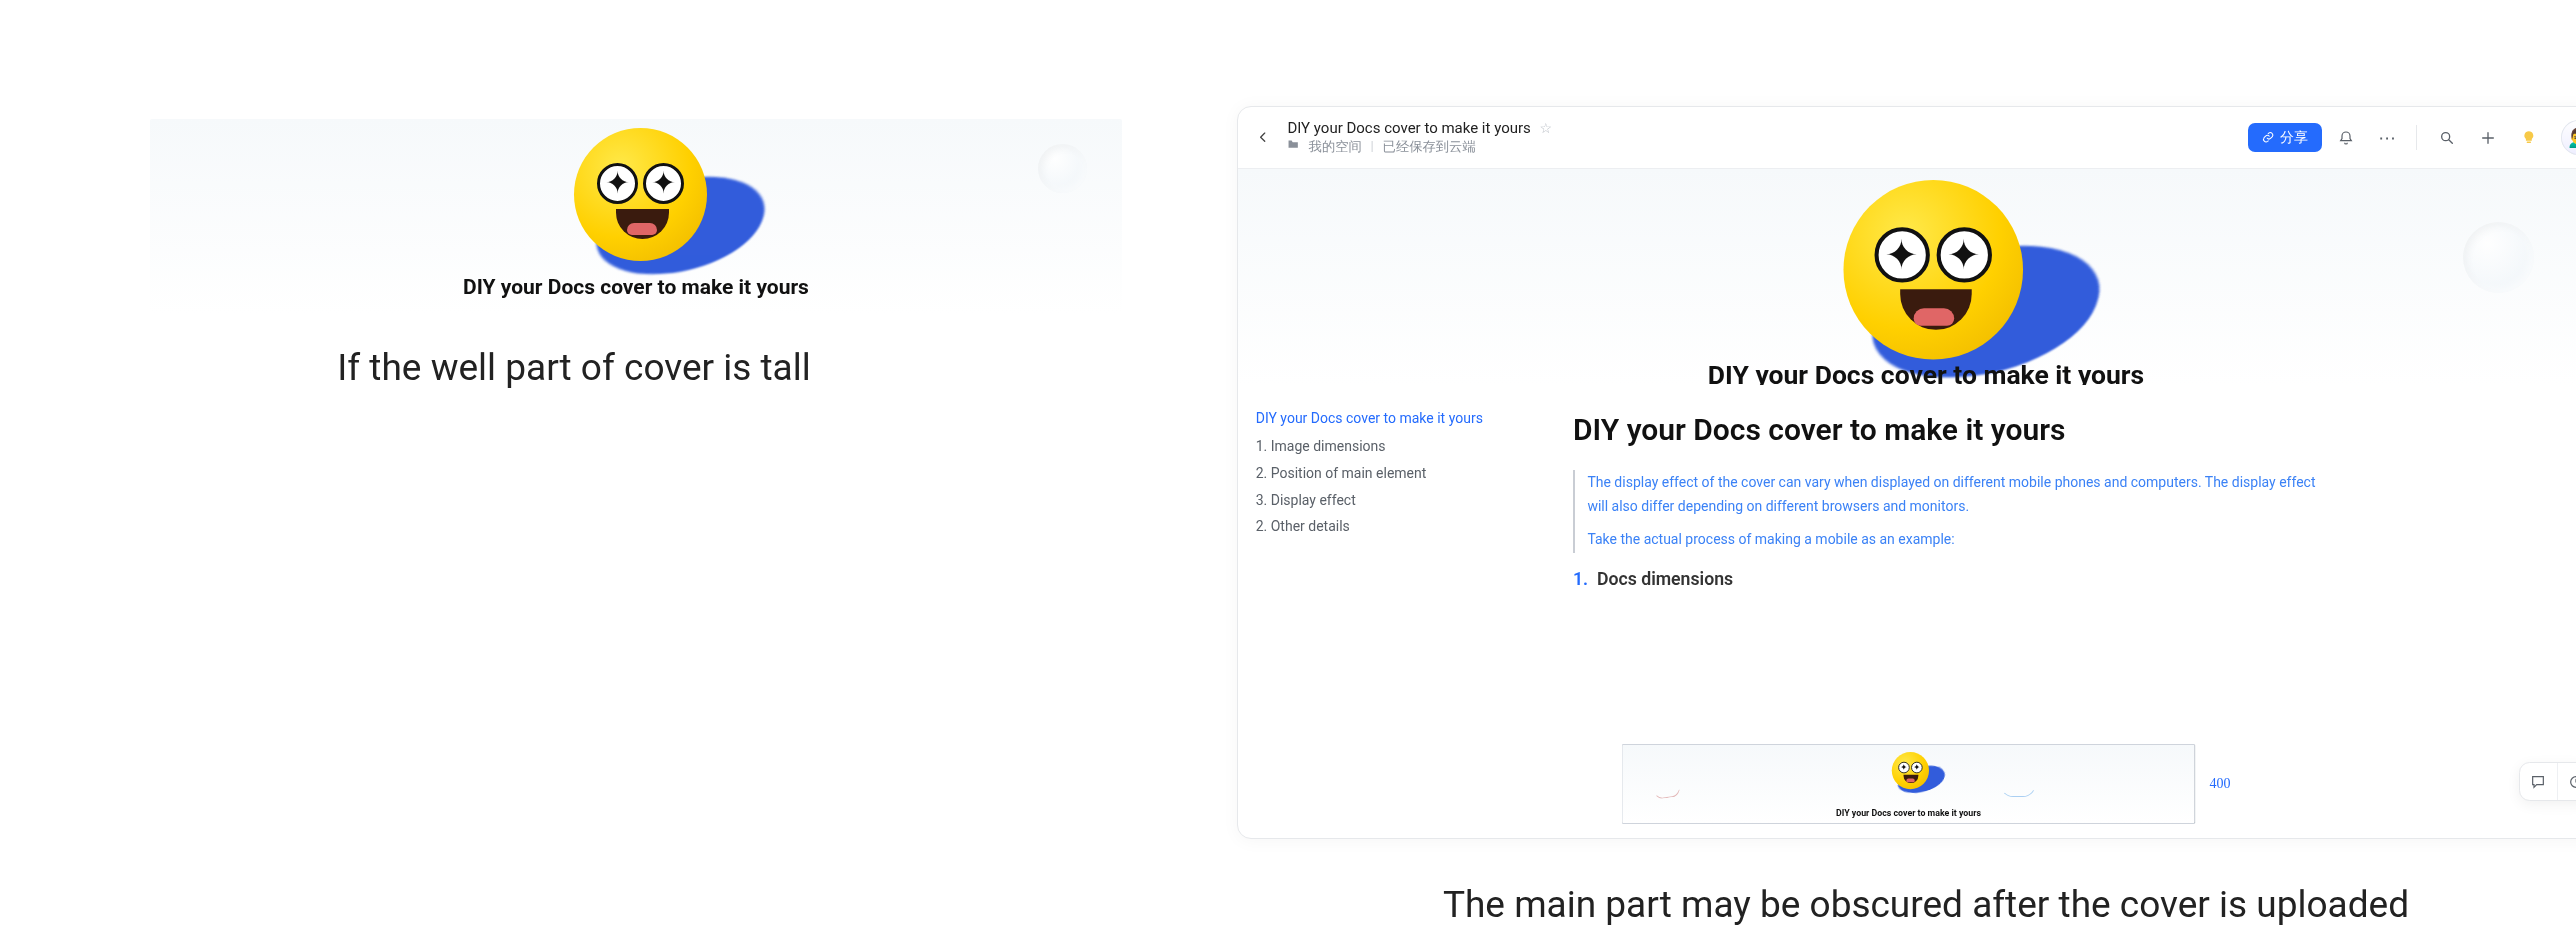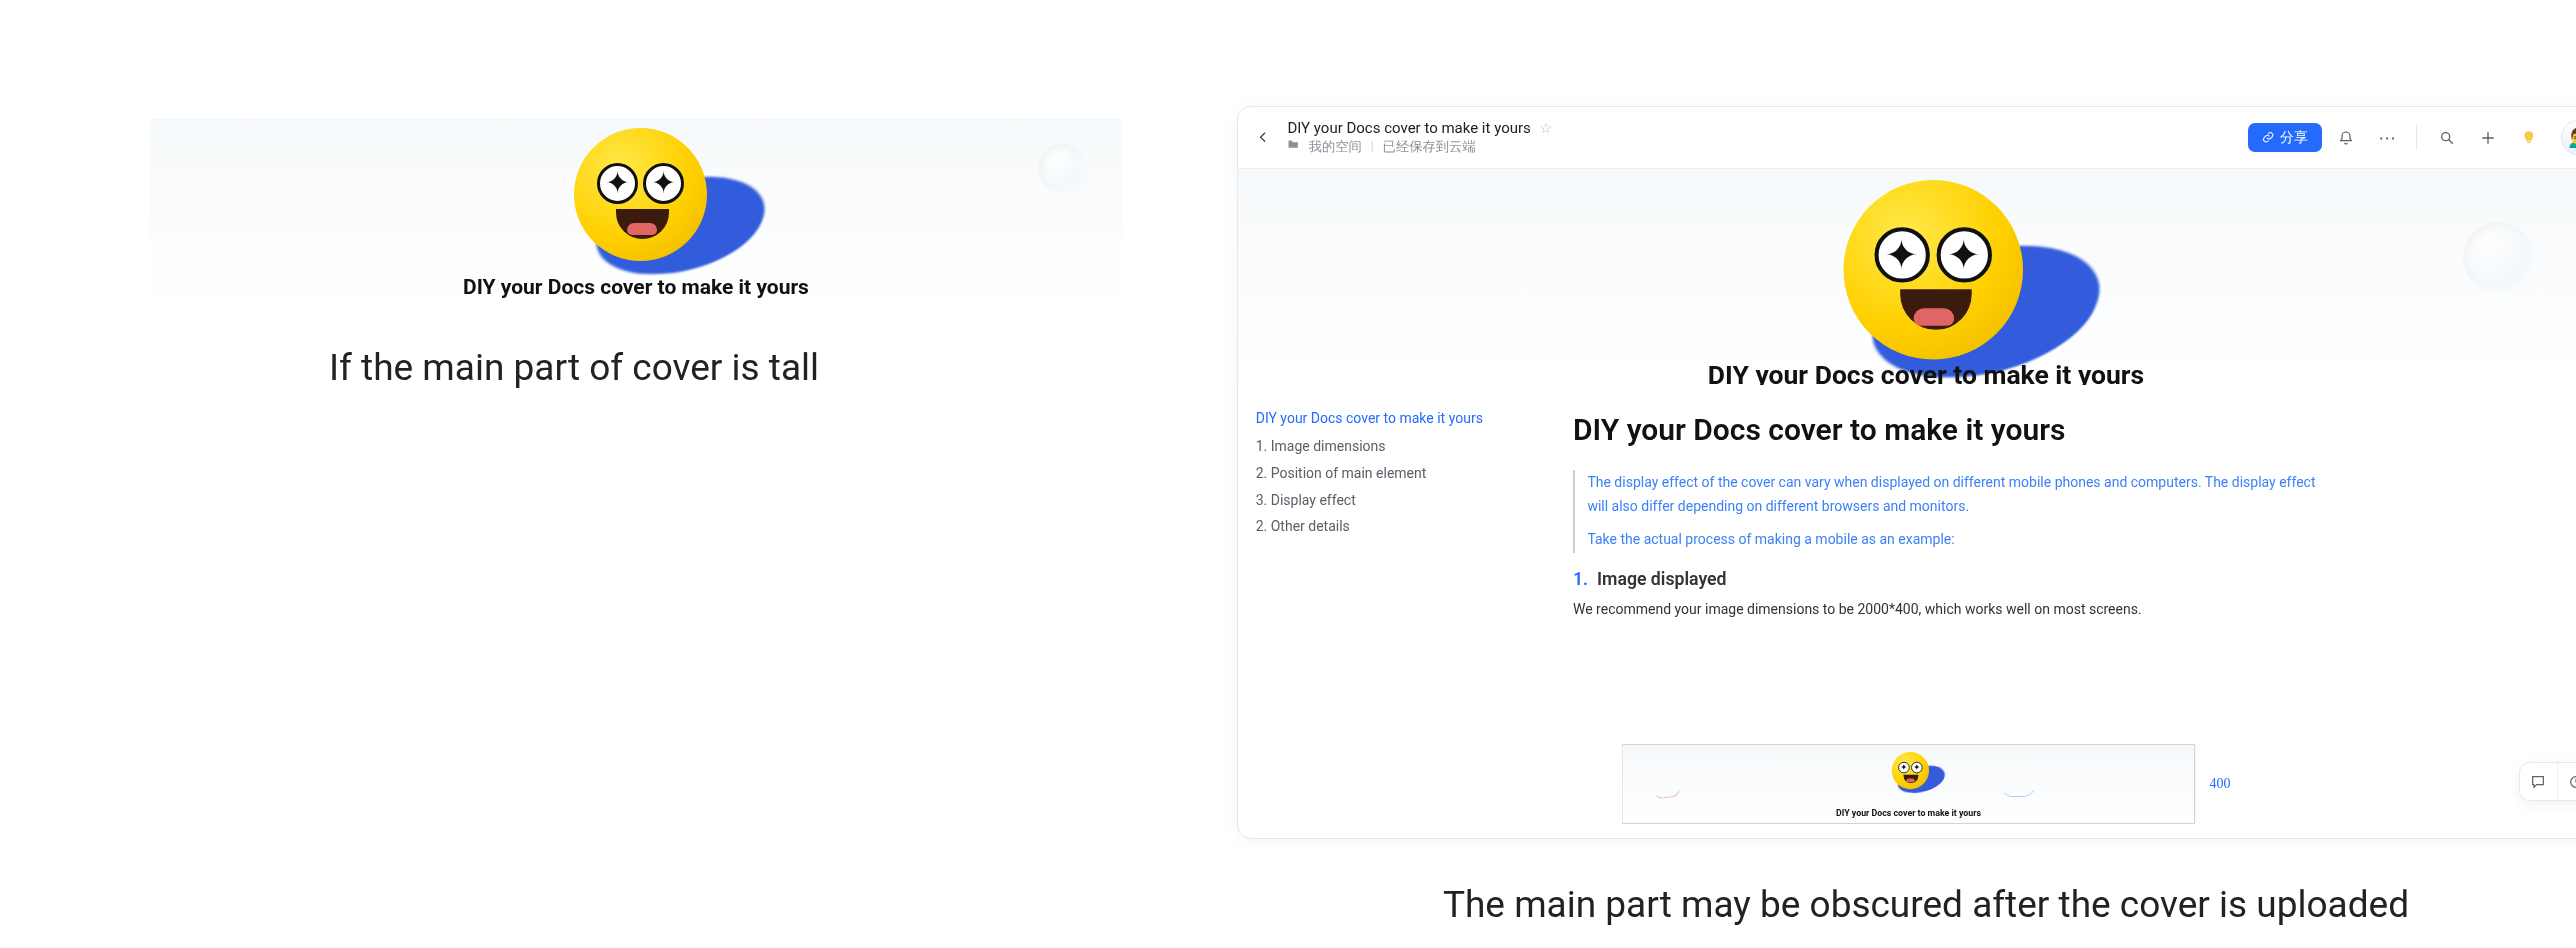--- a/index.html
+++ b/index.html
@@ -293,21 +293,21 @@
       <div class="shadow-blob"></div>
       <div class="emoji-ball">
         <div class="eye eye-l"></div>
         <div class="eye eye-r"></div>
         <div class="mouth"></div>
       </div>
     </div>
     <div class="bubble"></div>
     <div class="cover-text">DIY your Docs cover to make it yours</div>
   </div>
-  <div class="caption-left">If the main part of cover is tall</div>
+  <div class="caption-left">If the well part of cover is tall</div>
 </div>
 
 <div class="right-half">
 
   <div class="app-header">
     <div class="back-btn">
       <svg width="12.4" height="12.4" viewBox="0 0 24 24">
           <path d="M15 4l-8 8 8 8" fill="none" stroke="currentColor" stroke-width="2.5" stroke-linecap="round" stroke-linejoin="round"></path>
         </svg>
     </div>
@@ -387,23 +387,22 @@
 
     <div class="doc-content">
       <div class="doc-h1">DIY your Docs cover to make it yours</div>
       <div class="quote">
         <div>The display effect of the cover can vary when displayed on different mobile phones and computers. The display effect will also differ depending on different browsers and monitors.</div>
         <div style="height:8.8px"></div>
         <div>Take the actual process of making a mobile as an example:</div>
       </div>
       <div class="sec-h2">
         <span class="num">1.</span>
-        <span>Image displayed</span>
-      </div>
-      <div class="para">We recommend your image dimensions to be 2000*400, which works well on most screens.</div>
+        <span>Docs dimensions</span>
+      </div>
     </div>
   </div>
 
   <div class="mini-cover-wrap">
     <div class="mini-cover">
       <div class="emoji-block">
         <div class="shadow-blob"></div>
         <div class="emoji-ball">
           <div class="eye eye-l"></div>
           <div class="eye eye-r"></div>

